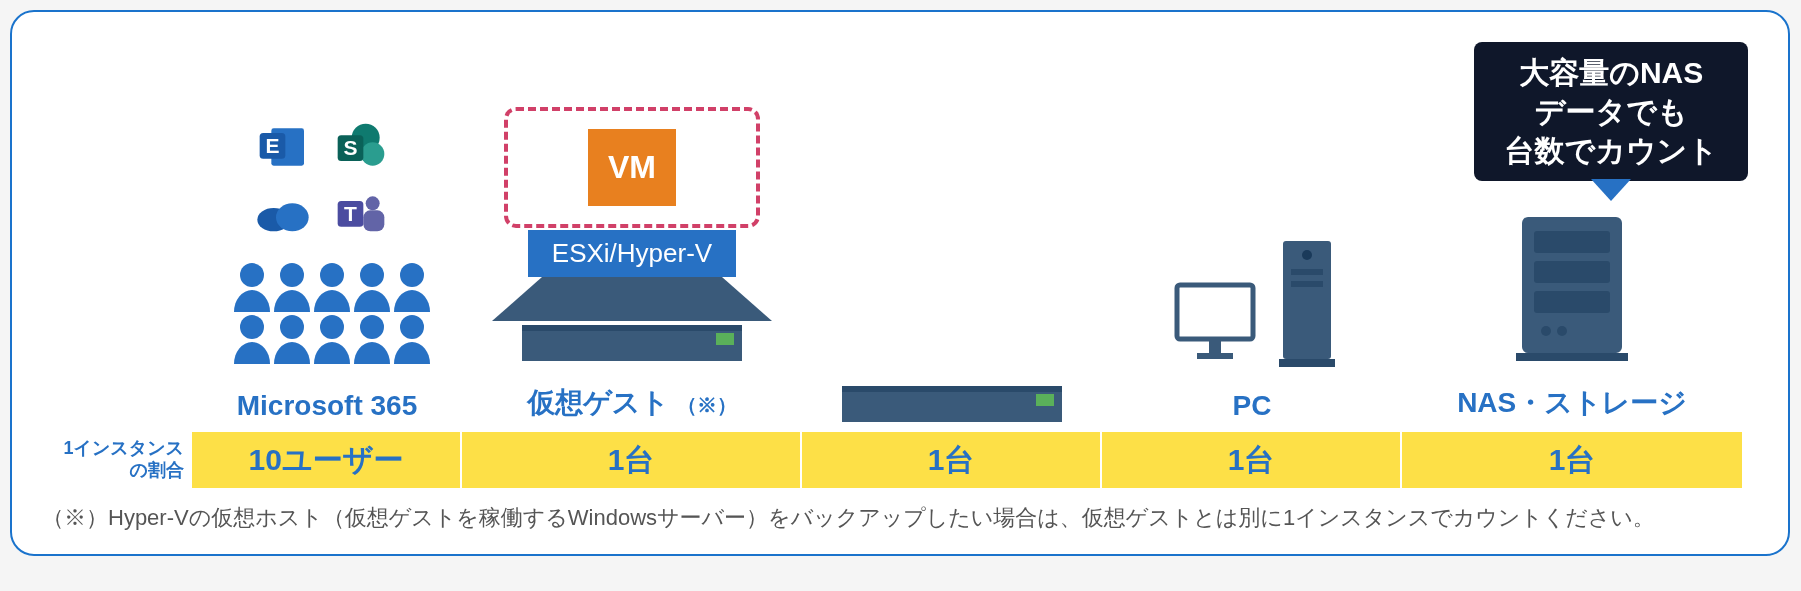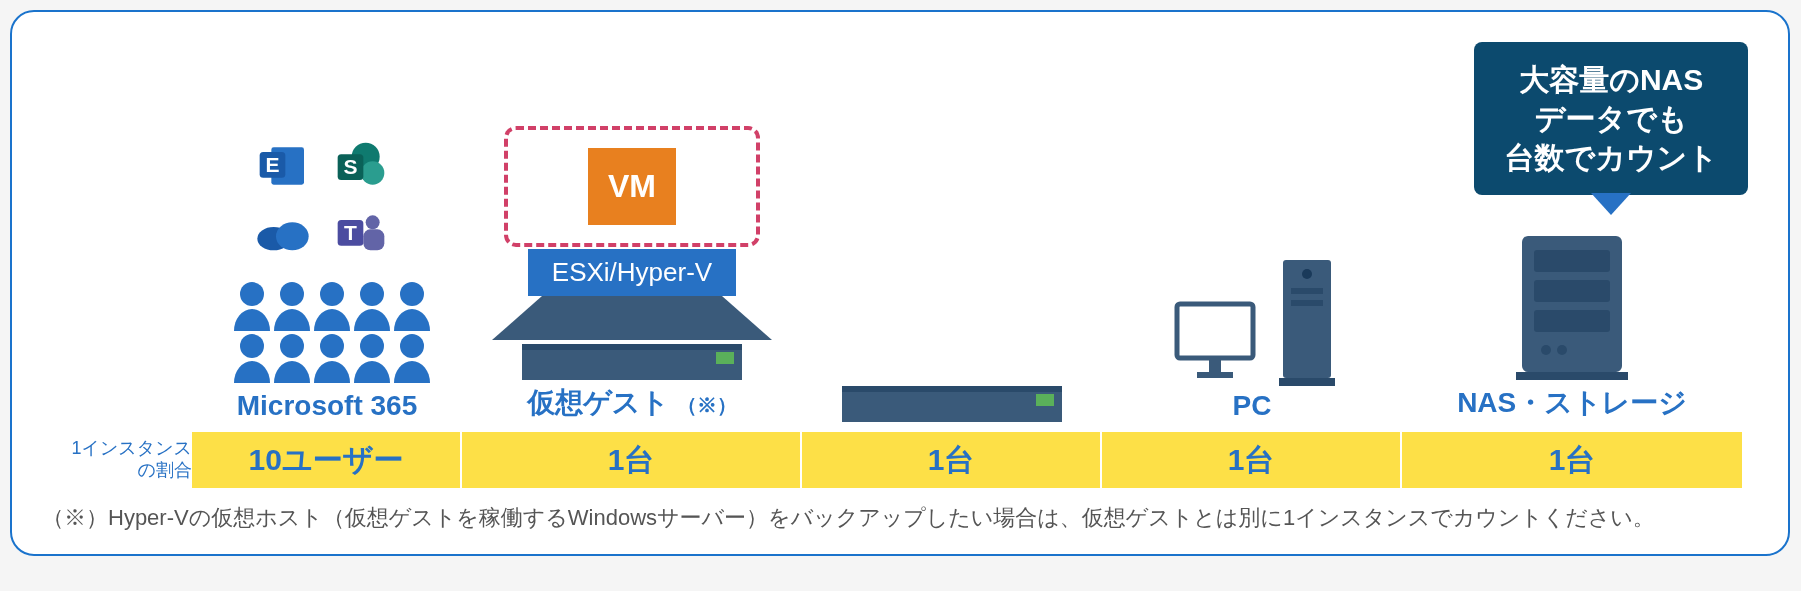--- a/index.html
+++ b/index.html
@@ -1,25 +1,25 @@
 <!DOCTYPE html>
 <html><head>
   <meta charset="utf-8">
   <style>
     * { margin: 0; padding: 0; box-sizing: border-box; }
     body { font-family: 'Meiryo', 'Yu Gothic', sans-serif; background: #f5f5f5; padding: 10px; }
     .container { width: 1780px; background: #fff; border: 2px solid #1a73cc; border-radius: 24px; padding: 20px 30px 20px 30px; position: relative; }
     .main-area { display: flex; align-items: flex-end; height: 390px; padding-left: 150px; }
     .col { display: flex; flex-direction: column; align-items: center; justify-content: flex-end; height: 100%; }
     .col1 { width: 270px; } .col2 { width: 340px; } .col3 { width: 300px; } .col4 { width: 300px; } .col5 { width: 340px; }
-    .title { color: #2771c4; font-weight: bold; font-size: 28px; margin-top: 4px; }
+    .title { color: #2771c4; font-weight: bold; font-size: 28px; margin-top: 23px; }
     .title .small-note { font-size: 20px; }
     
     .ratio-row { display: flex; align-items: center; padding-left: 0; margin-top: 10px; }
-    .ratio-label { width: 150px; text-align: right; color: #2771c4; font-size: 18px; font-weight: normal; padding-right: 0; line-height: 1.2; }
+    .ratio-label { width: 150px; text-align: right; color: #2771c4; font-size: 18px; font-weight: bold; padding-right: 8px; line-height: 1.2; }
     .ratio-cell { background: #fde047; color: #2771c4; font-size: 30px; font-weight: bold; display: flex; align-items: center; justify-content: center; height: 56px; border-right: 2px solid #fff; }
     .ratio-cell:last-child { border-right: none; }
     .rc1 { width: 270px; } .rc2 { width: 340px; } .rc3 { width: 300px; } .rc4 { width: 300px; } .rc5 { width: 340px; }
     
     .footnote { color: #555; font-size: 22px; margin-top: 15px; line-height: 1.4; }
     
     .m365-icons { display: grid; grid-template-columns: 70px 70px; gap: 8px; margin-bottom: 12px; }
     .icon-box { width: 60px; height: 60px; display: flex; align-items: center; justify-content: center; }
     
     .people { color: #2771c4; }
@@ -29,21 +29,21 @@
     .vm-label { background: #e8801f; color: #fff; font-size: 32px; font-weight: bold; padding: 20px 20px; }
     .esxi-bar { background: #2771c4; color: #fff; font-size: 26px; padding: 8px 24px; font-weight: 500; margin-top: 2px; }
     
     .rack { width: 220px; height: 36px; background: #3a5a7a; position: relative; margin-top: 4px; }
     .rack::before { content: ''; position: absolute; top: 0; left: 0; width: 100%; height: 6px; background: #2a4a6a; }
     .rack::after { content: ''; position: absolute; top: 8px; right: 8px; width: 18px; height: 12px; background: #5ab05a; }
     
     .pc-wrap { display: flex; align-items: flex-end; gap: 10px; }
     
     
-    .callout { position: absolute; top: 30px; right: 40px; background: #0c4a6e; color: #fff; font-size: 30px; font-weight: bold; text-align: center; padding: 18px 30px; border-radius: 8px; line-height: 1.3; }
+    .callout { position: absolute; top: 30px; right: 40px; background: #0f172a; color: #fff; font-size: 30px; font-weight: bold; text-align: center; padding: 11px 30px; border-radius: 8px; line-height: 1.3; }
     .callout::after { content: ''; position: absolute; bottom: -20px; left: 50%; transform: translateX(-50%); width: 0; height: 0; border-left: 20px solid transparent; border-right: 20px solid transparent; border-top: 22px solid #2771c4; }
   </style>
 </head>
 <body>
 
 <div class="container">
 
   <div class="callout">
     <div>大容量のNAS</div>
     <div>データでも</div>

